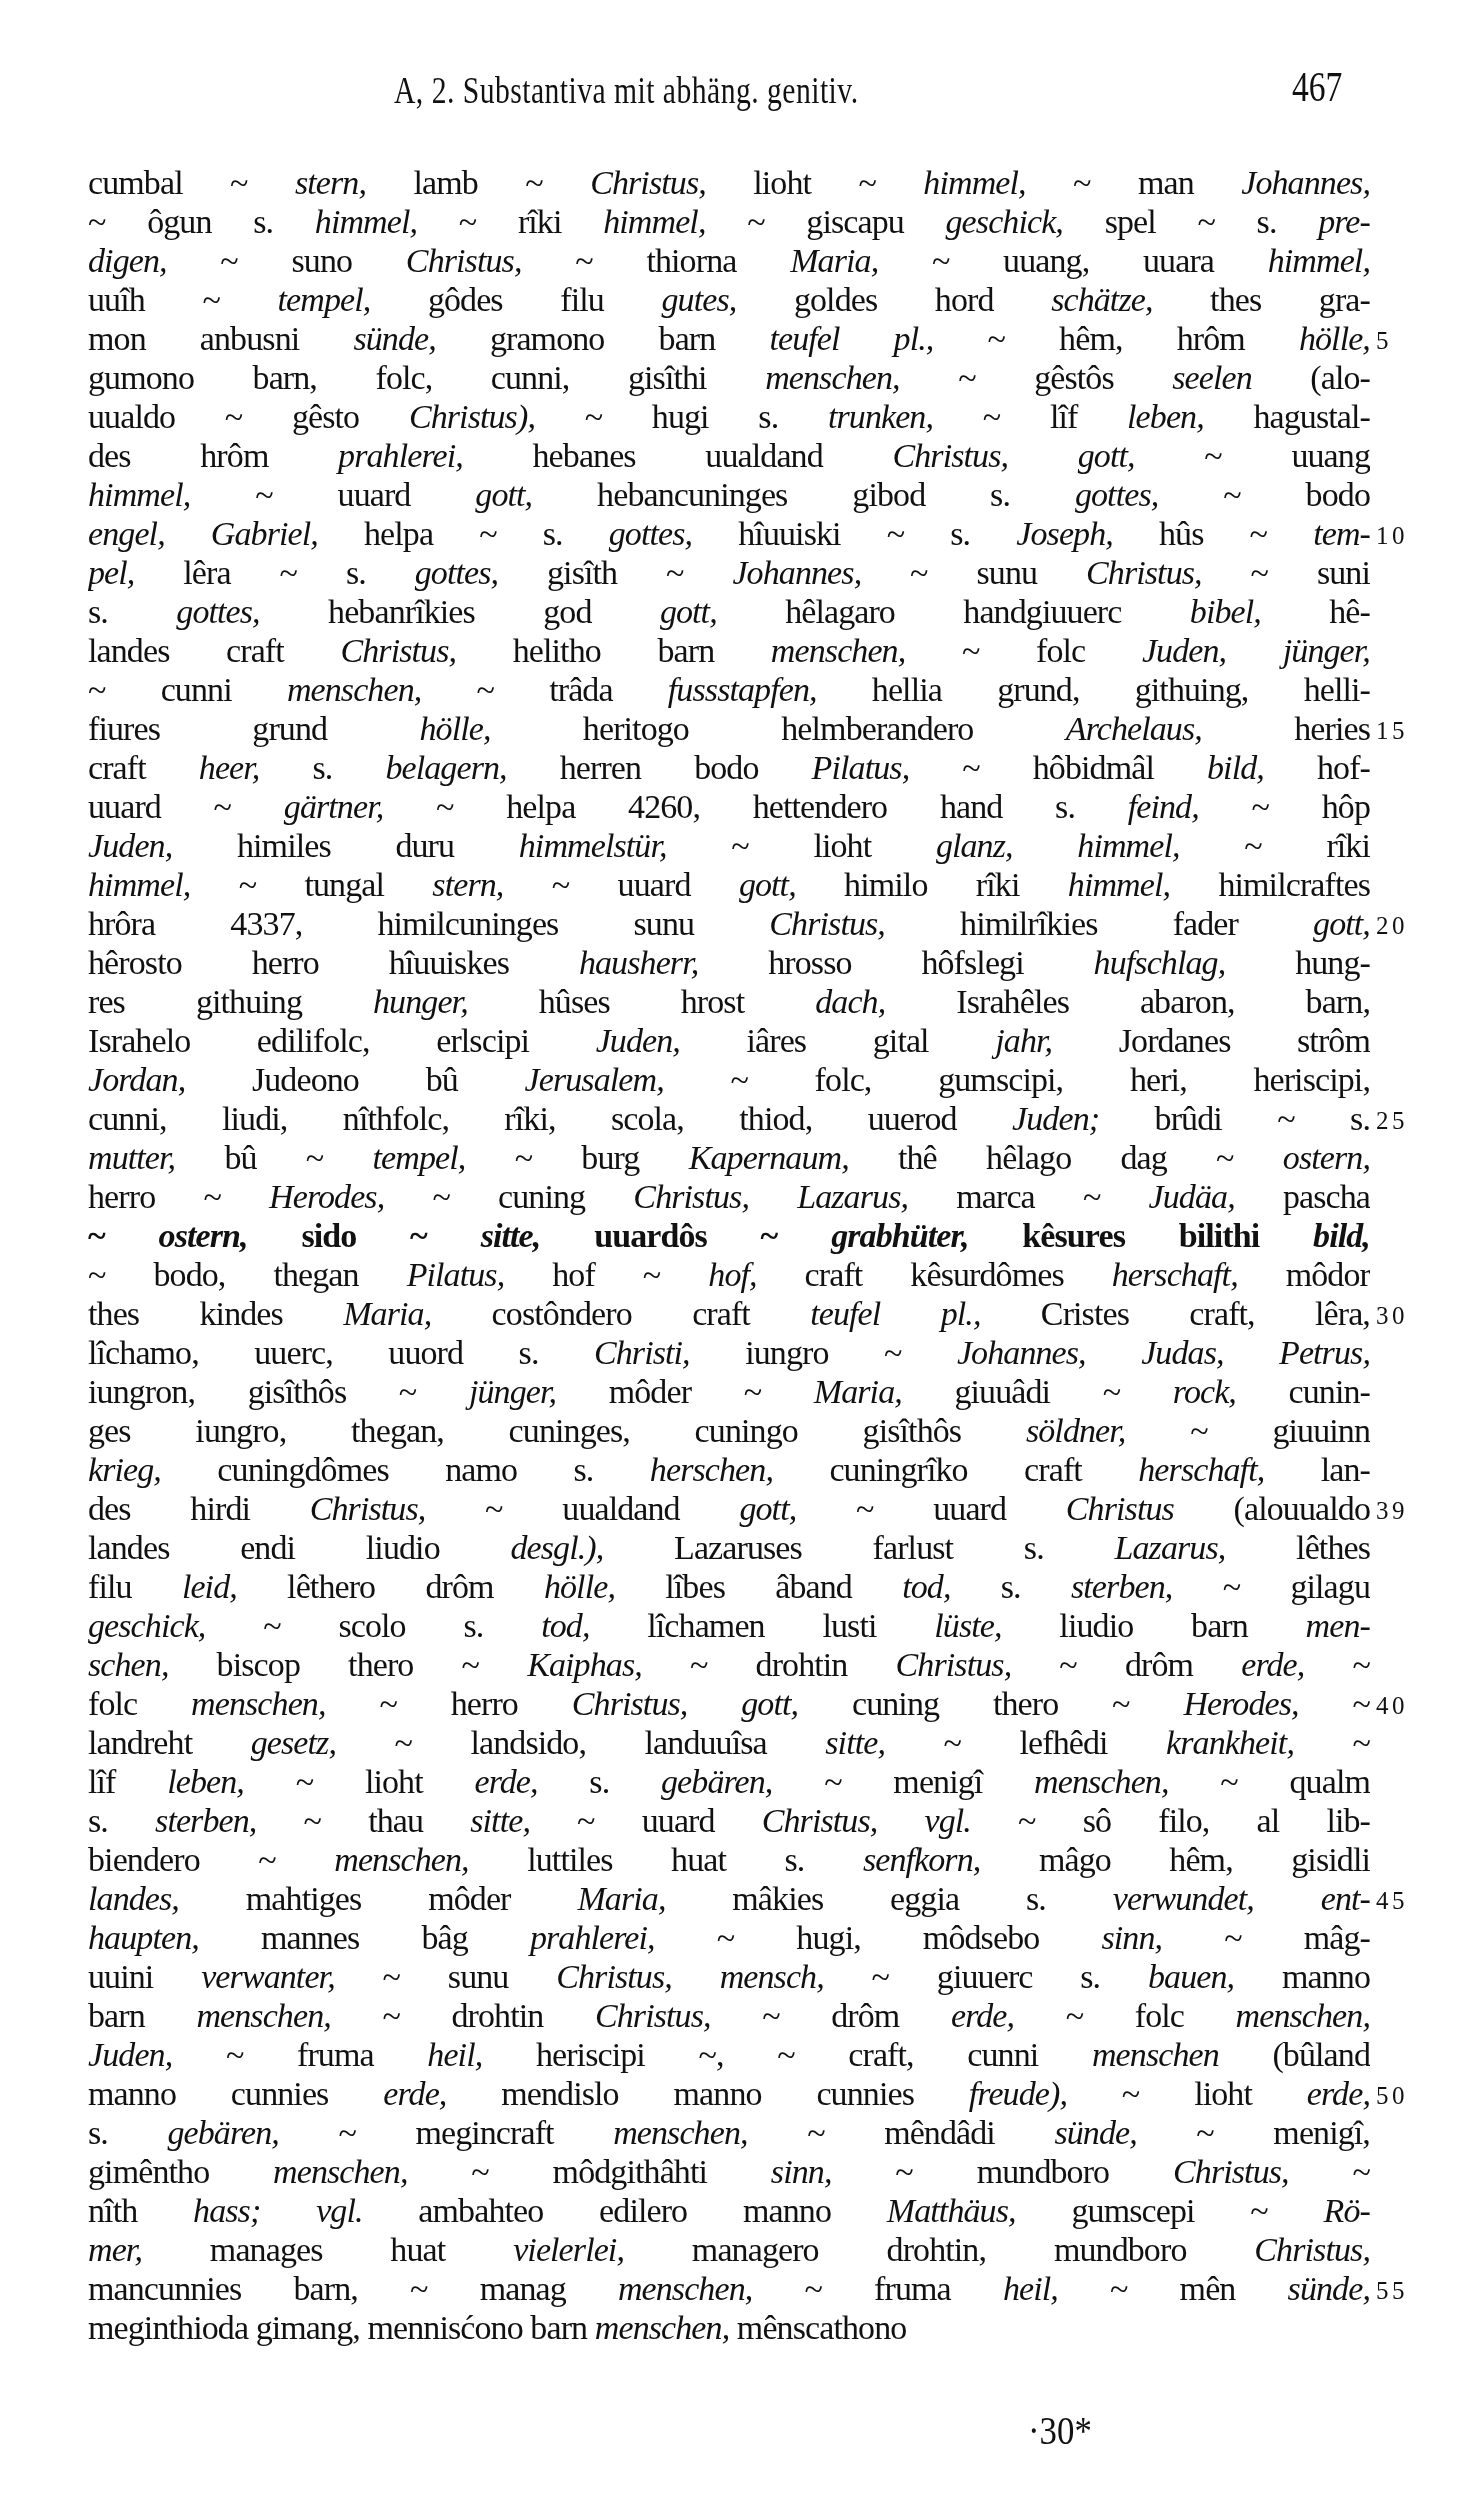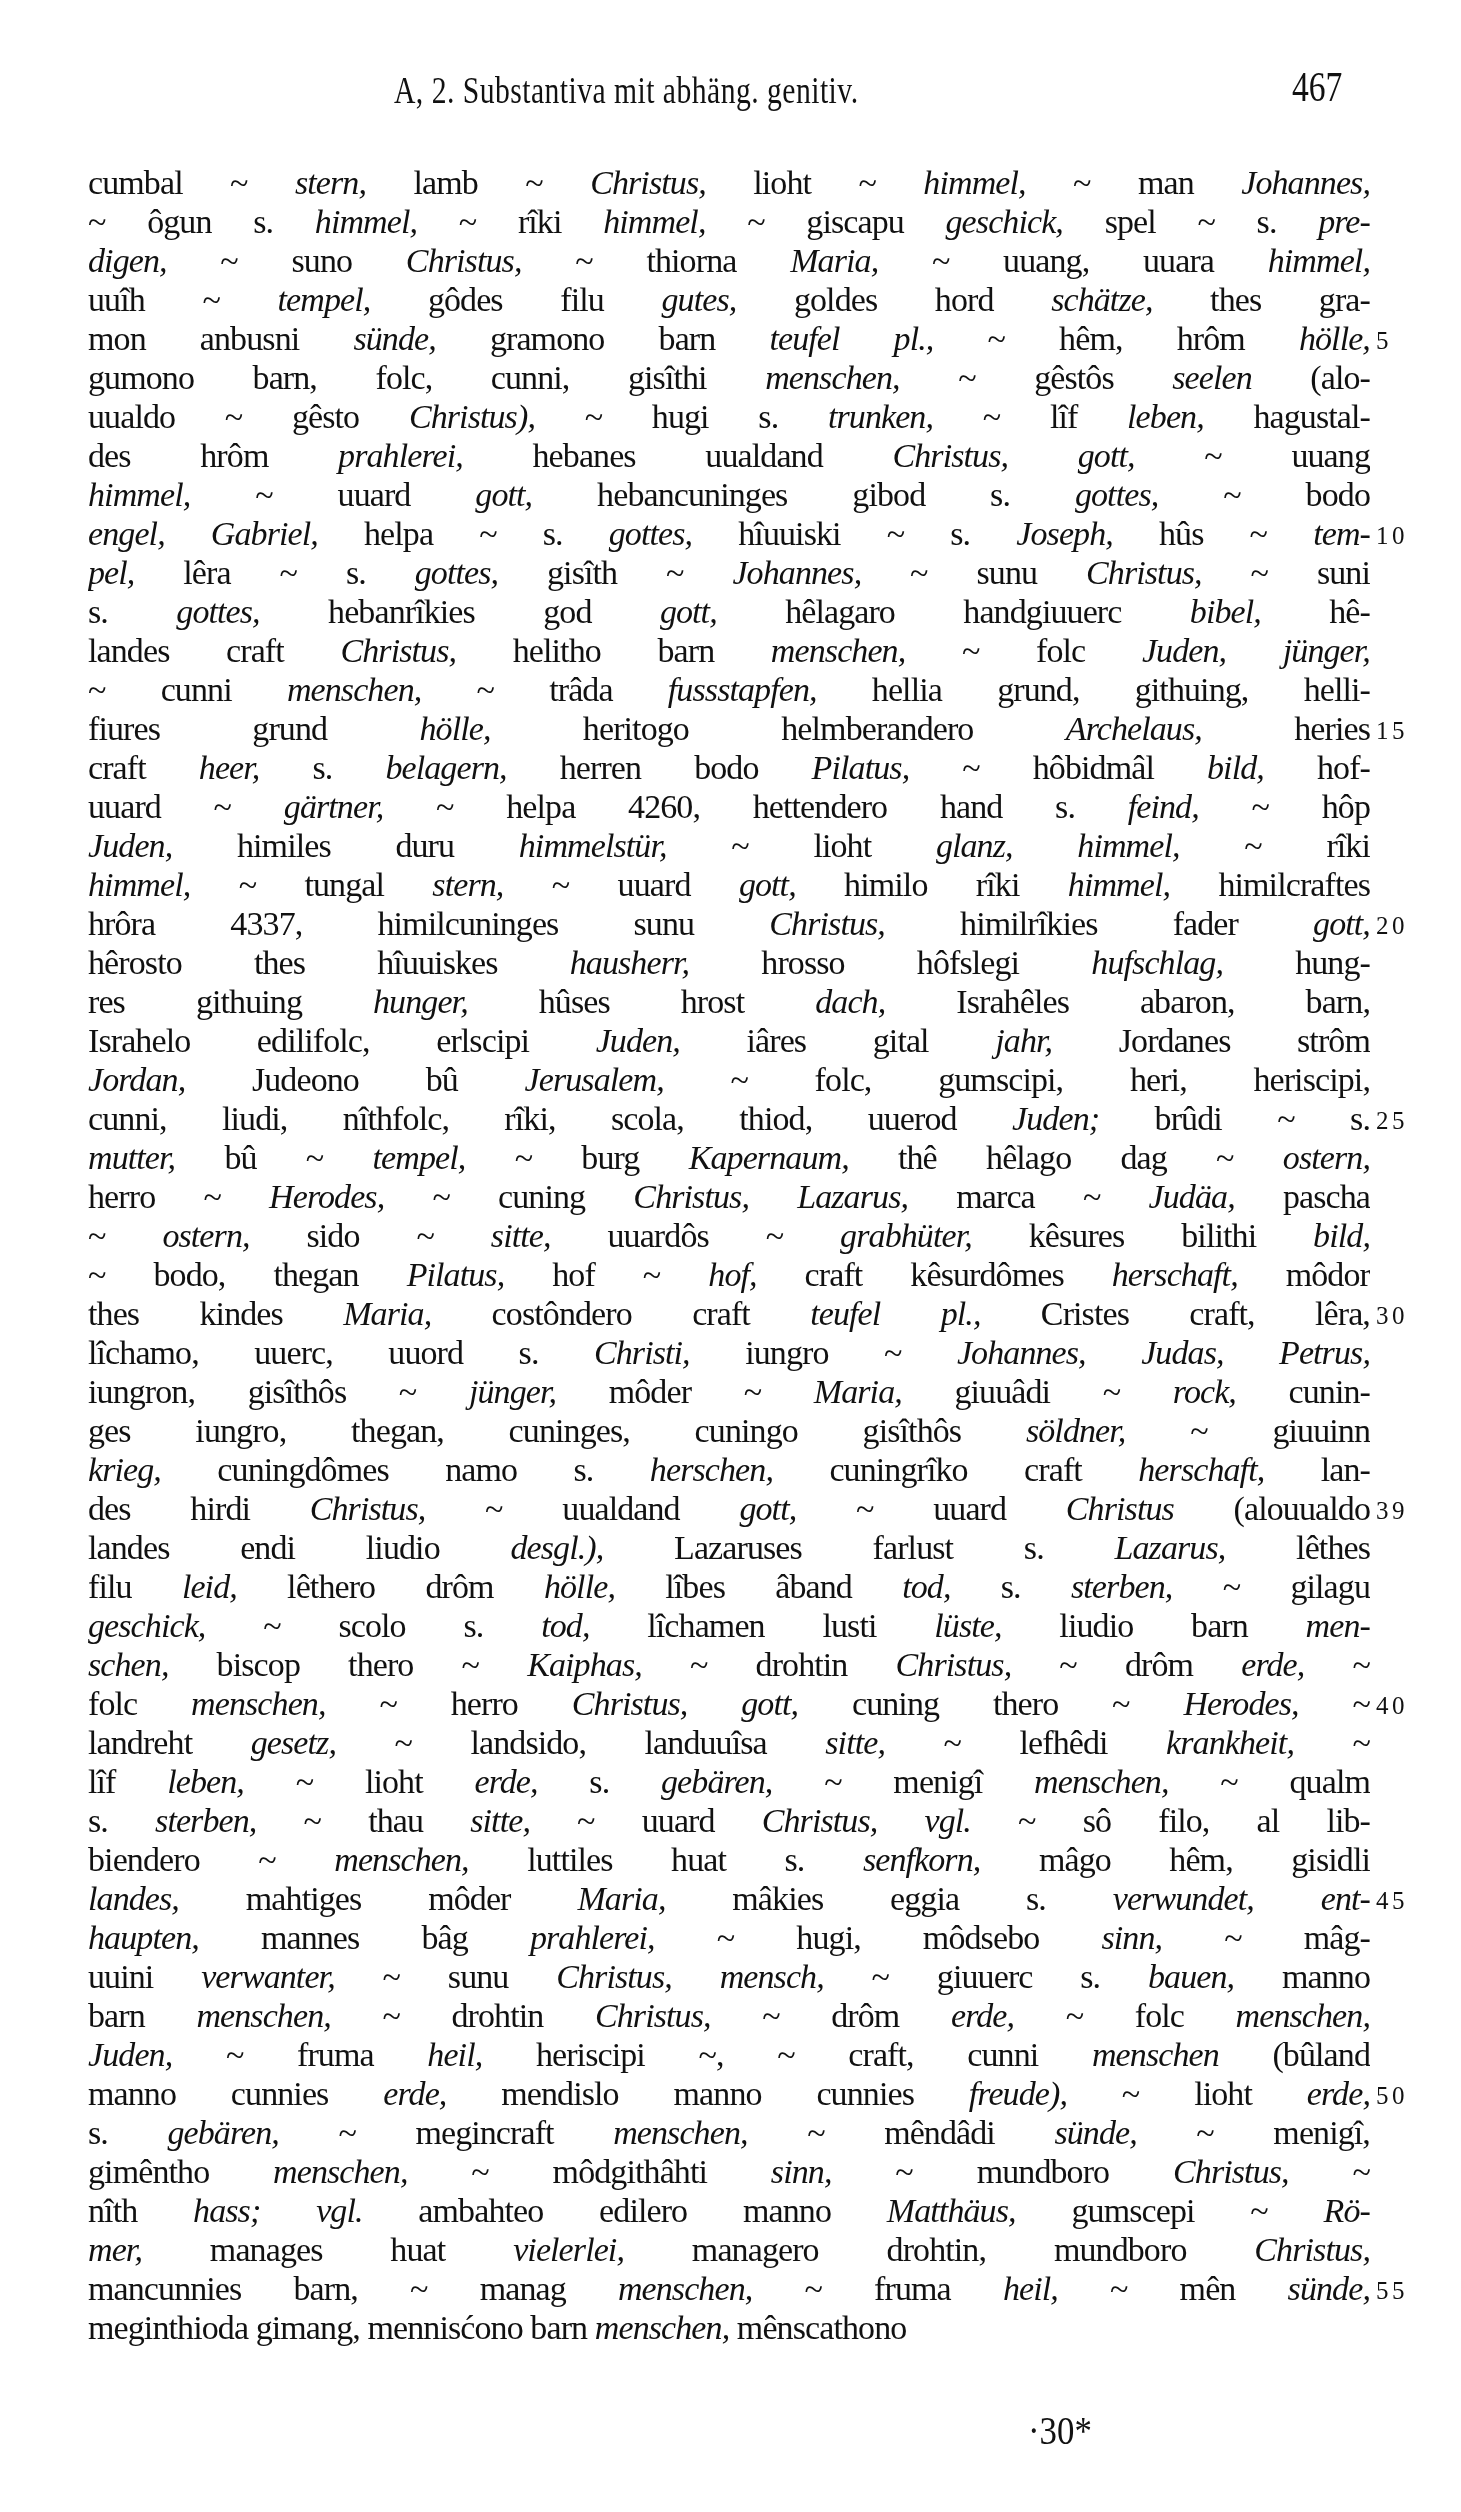--- a/index.html
+++ b/index.html
@@ -85,21 +85,21 @@
       <span class="line-inner" style="display: block;"><span class="seg it">Juden,</span><span class="seg"> himiles duru </span><span class="seg it">himmelstür,</span><span class="seg"> ~ lioht </span><span class="seg it">glanz, himmel,</span><span class="seg"> ~ rîki</span></span>
     </div>
     <div class="line">
       <span class="line-inner" style="display: block;"><span class="seg it">himmel,</span><span class="seg"> ~ tungal </span><span class="seg it">stern,</span><span class="seg"> ~ uuard </span><span class="seg it">gott,</span><span class="seg"> himilo rîki </span><span class="seg it">himmel,</span><span class="seg"> himilcraftes</span></span>
     </div>
     <div class="line">
       <span class="line-inner" style="display: block;"><span class="seg">hrôra 4337, himilcuninges sunu </span><span class="seg it">Christus,</span><span class="seg"> himilrîkies fader </span><span class="seg it">gott,</span></span>
       <span class="line-no">20</span>
     </div>
     <div class="line">
-      <span class="line-inner" style="display: block;"><span class="seg">hêrosto thes hîuuiskes </span><span class="seg it">hausherr,</span><span class="seg"> hrosso hôfslegi </span><span class="seg it">hufschlag,</span><span class="seg"> hung-</span></span>
+      <span class="line-inner" style="display: block;"><span class="seg">hêrosto herro hîuuiskes </span><span class="seg it">hausherr,</span><span class="seg"> hrosso hôfslegi </span><span class="seg it">hufschlag,</span><span class="seg"> hung-</span></span>
     </div>
     <div class="line">
       <span class="line-inner" style="display: block;"><span class="seg">res githuing </span><span class="seg it">hunger,</span><span class="seg"> hûses hrost </span><span class="seg it">dach,</span><span class="seg"> Israhêles abaron, barn,</span></span>
     </div>
     <div class="line">
       <span class="line-inner" style="display: block;"><span class="seg">Israhelo edilifolc, erlscipi </span><span class="seg it">Juden,</span><span class="seg"> iâres gital </span><span class="seg it">jahr,</span><span class="seg"> Jordanes strôm</span></span>
     </div>
     <div class="line">
       <span class="line-inner" style="display: block;"><span class="seg it">Jordan,</span><span class="seg"> Judeono bû </span><span class="seg it">Jerusalem,</span><span class="seg"> ~ folc, gumscipi, heri, heriscipi,</span></span>
     </div>
@@ -107,21 +107,21 @@
       <span class="line-inner" style="display: block;"><span class="seg">cunni, liudi, nîthfolc, rîki, scola, thiod, uuerod </span><span class="seg it">Juden;</span><span class="seg"> brûdi ~ s.</span></span>
       <span class="line-no">25</span>
     </div>
     <div class="line">
       <span class="line-inner" style="display: block;"><span class="seg it">mutter,</span><span class="seg"> bû ~ </span><span class="seg it">tempel,</span><span class="seg"> ~ burg </span><span class="seg it">Kapernaum,</span><span class="seg"> thê hêlago dag ~ </span><span class="seg it">ostern,</span></span>
     </div>
     <div class="line">
       <span class="line-inner" style="display: block;"><span class="seg">herro ~ </span><span class="seg it">Herodes,</span><span class="seg"> ~ cuning </span><span class="seg it">Christus, Lazarus,</span><span class="seg"> marca ~ </span><span class="seg it">Judäa,</span><span class="seg"> pascha</span></span>
     </div>
     <div class="line">
-      <span class="line-inner" style="display: block;"><span class="seg">~ </span><span class="seg it">ostern,</span><span class="seg"> sido ~ </span><span class="seg it">sitte,</span><span class="seg"> uuardôs ~ </span><span class="seg it">grabhüter,</span><span class="seg"> kêsures bilithi </span><span class="seg it">bild,</span></span>
+      <span class="line-inner" style="display: block; font-weight: bold;"><span class="seg">~ </span><span class="seg it">ostern,</span><span class="seg"> sido ~ </span><span class="seg it">sitte,</span><span class="seg"> uuardôs ~ </span><span class="seg it">grabhüter,</span><span class="seg"> kêsures bilithi </span><span class="seg it">bild,</span></span>
     </div>
     <div class="line">
       <span class="line-inner" style="display: block;"><span class="seg">~ bodo, thegan </span><span class="seg it">Pilatus,</span><span class="seg"> hof ~ </span><span class="seg it">hof,</span><span class="seg"> craft kêsurdômes </span><span class="seg it">herschaft,</span><span class="seg"> môdor</span></span>
     </div>
     <div class="line">
       <span class="line-inner" style="display: block;"><span class="seg">thes kindes </span><span class="seg it">Maria,</span><span class="seg"> costôndero craft </span><span class="seg it">teufel pl.,</span><span class="seg"> Cristes craft, lêra,</span></span>
       <span class="line-no">30</span>
     </div>
     <div class="line">
       <span class="line-inner" style="display: block;"><span class="seg">lîchamo, uuerc, uuord s. </span><span class="seg it">Christi,</span><span class="seg"> iungro ~ </span><span class="seg it">Johannes, Judas, Petrus,</span></span>

